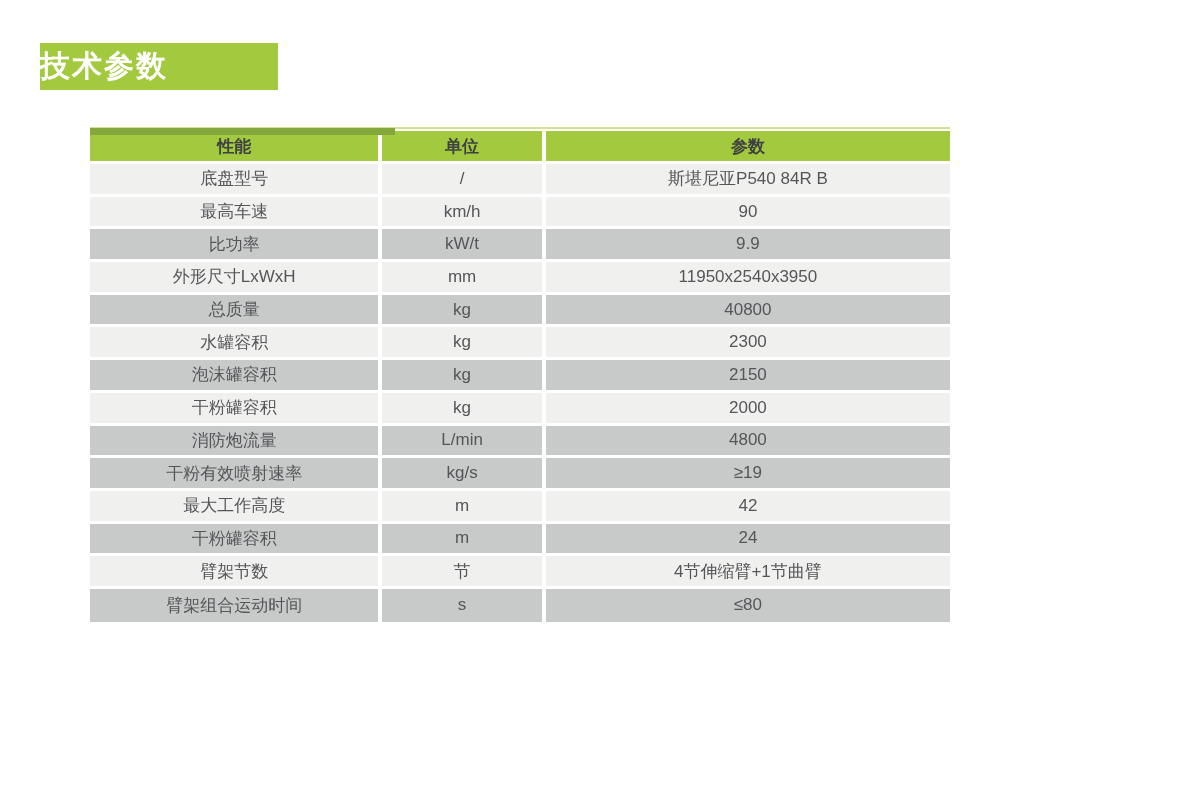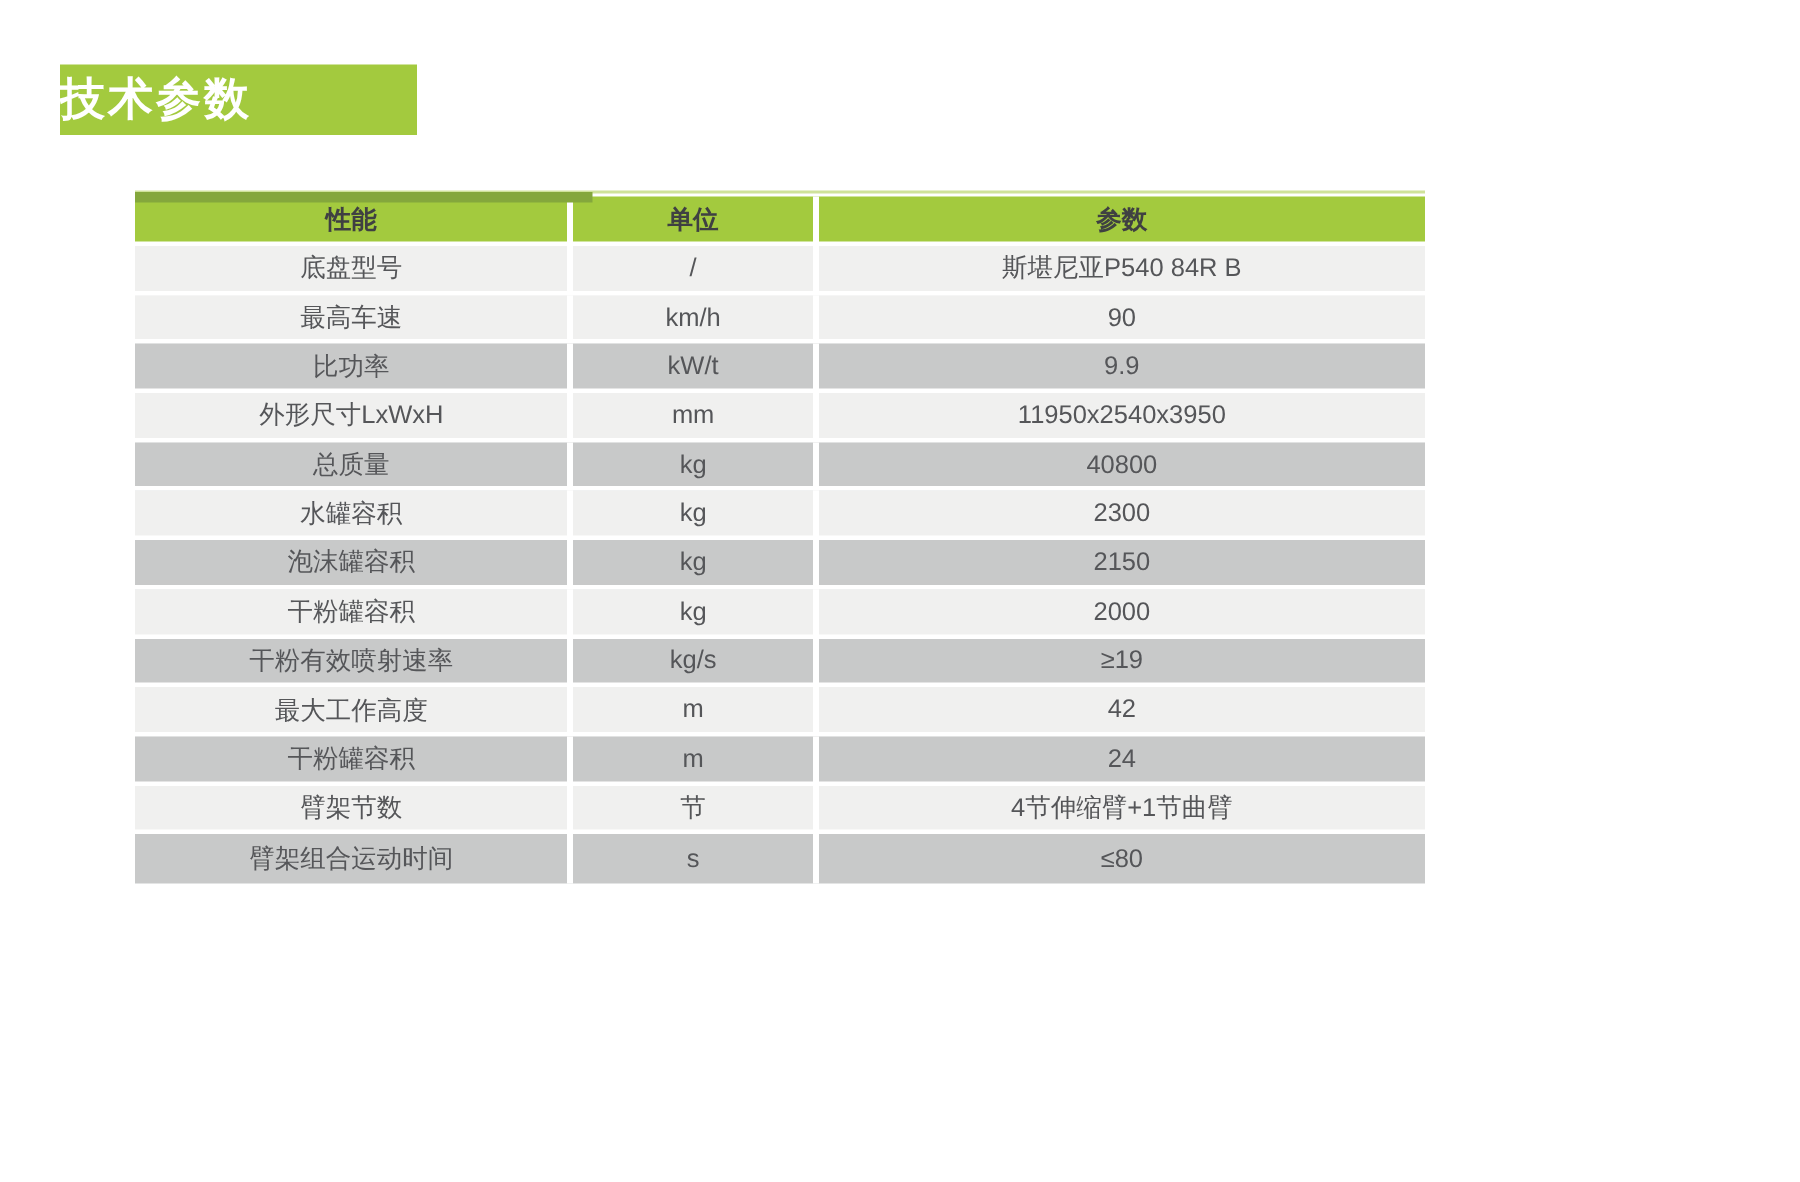--- a/index.html
+++ b/index.html
@@ -117,20 +117,25 @@
           <td>泡沫罐容积</td>
           <td>kg</td>
           <td>2150</td>
         </tr>
         <tr class="light">
           <td>干粉罐容积</td>
           <td>kg</td>
           <td>2000</td>
         </tr>
         <tr class="dark">
+          <td>消防炮流量</td>
+          <td>L/min</td>
+          <td>4800</td>
+        </tr>
+        <tr class="dark">
           <td>干粉有效喷射速率</td>
           <td>kg/s</td>
           <td>≥19</td>
         </tr>
         <tr class="light">
           <td>最大工作高度</td>
           <td>m</td>
           <td>42</td>
         </tr>
         <tr class="dark">

